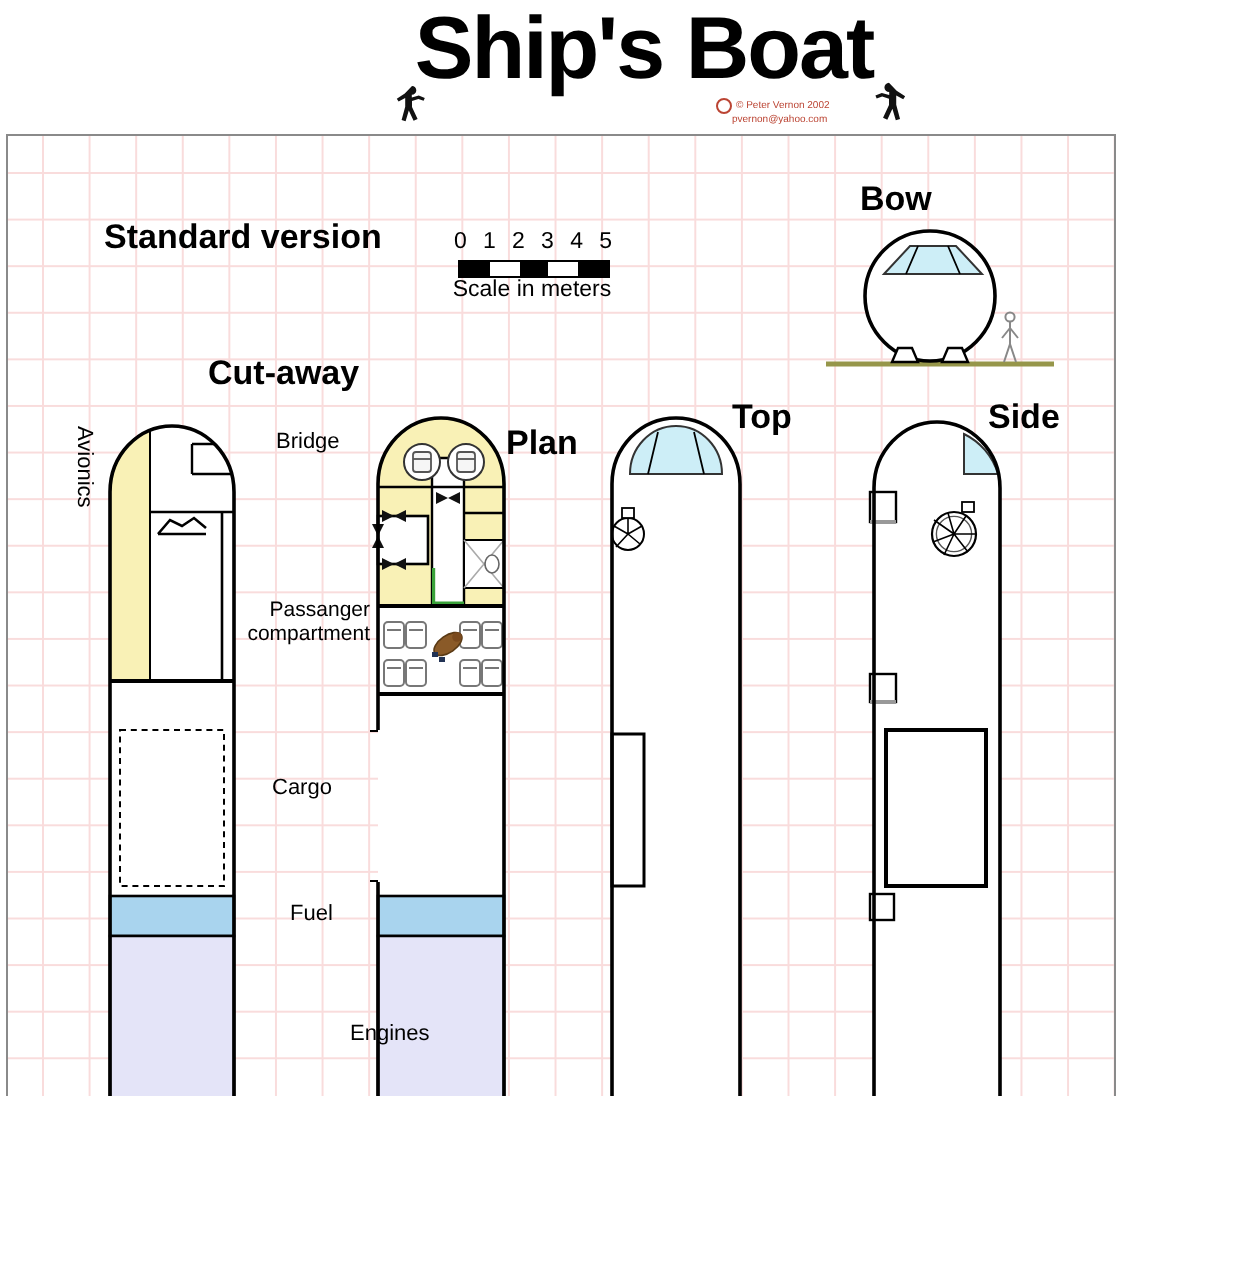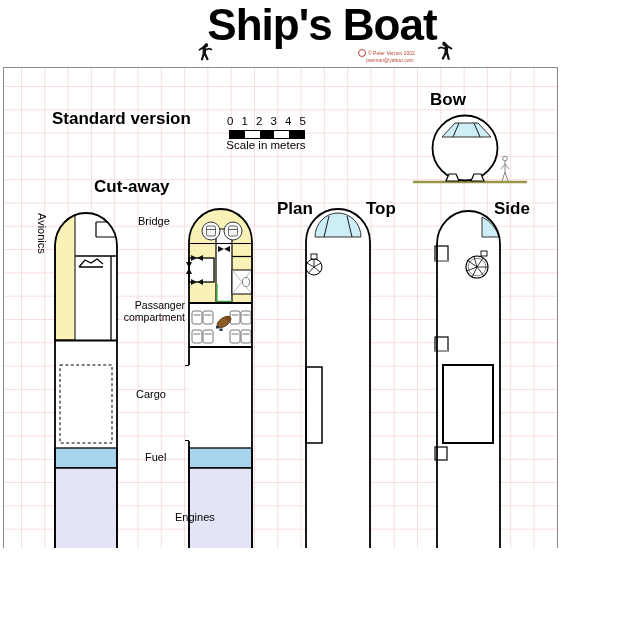--- a/index.html
+++ b/index.html
@@ -198,22 +198,22 @@
   <div class="lbl" style="left:229px;top:130px;width:74px;" id="scale-bar">
     <span class="seg-b"></span>
       <span class="seg-w"></span>
       <span class="seg-b"></span>
       <span class="seg-w"></span>
       <span class="seg-b"></span>
   </div>
   <div class="lbl" style="left:222px;top:139px;width:88px;" id="scale-caption">Scale in meters</div>
 
   <div class="lbl h1" style="left:430px;top:90px;">Bow</div>
-  <div class="lbl h1" style="left:94px;top:177px;">Cut-away</div>
-  <div class="lbl h1" style="left:253px;top:199px;margin-left:24px;">Plan</div>
+  <div class="lbl h1" style="left:104px;top:177px;">Cut-away</div>
+  <div class="lbl h1" style="left:253px;top:212px;">Plan</div>
   <div class="lbl h1" style="left:366px;top:199px;">Top</div>
   <div class="lbl h1" style="left:494px;top:199px;">Side</div>
 
   <div class="lbl h2 vert" style="left:36px;top:213px;">Avionics</div>
   <div class="lbl h2" style="left:138px;top:215px;">Bridge</div>
   <div class="lbl h2 wrap" style="left:117px;top:300px;width:68px;text-align:right;font-size:10.5px;line-height:11.5px;">Passanger compartment</div>
   <div class="lbl h2" style="left:136px;top:388px;">Cargo</div>
   <div class="lbl h2" style="left:145px;top:451px;">Fuel</div>
   <div class="lbl h2" style="left:131px;top:511px;padding-left:44px;">Engines</div>
 

